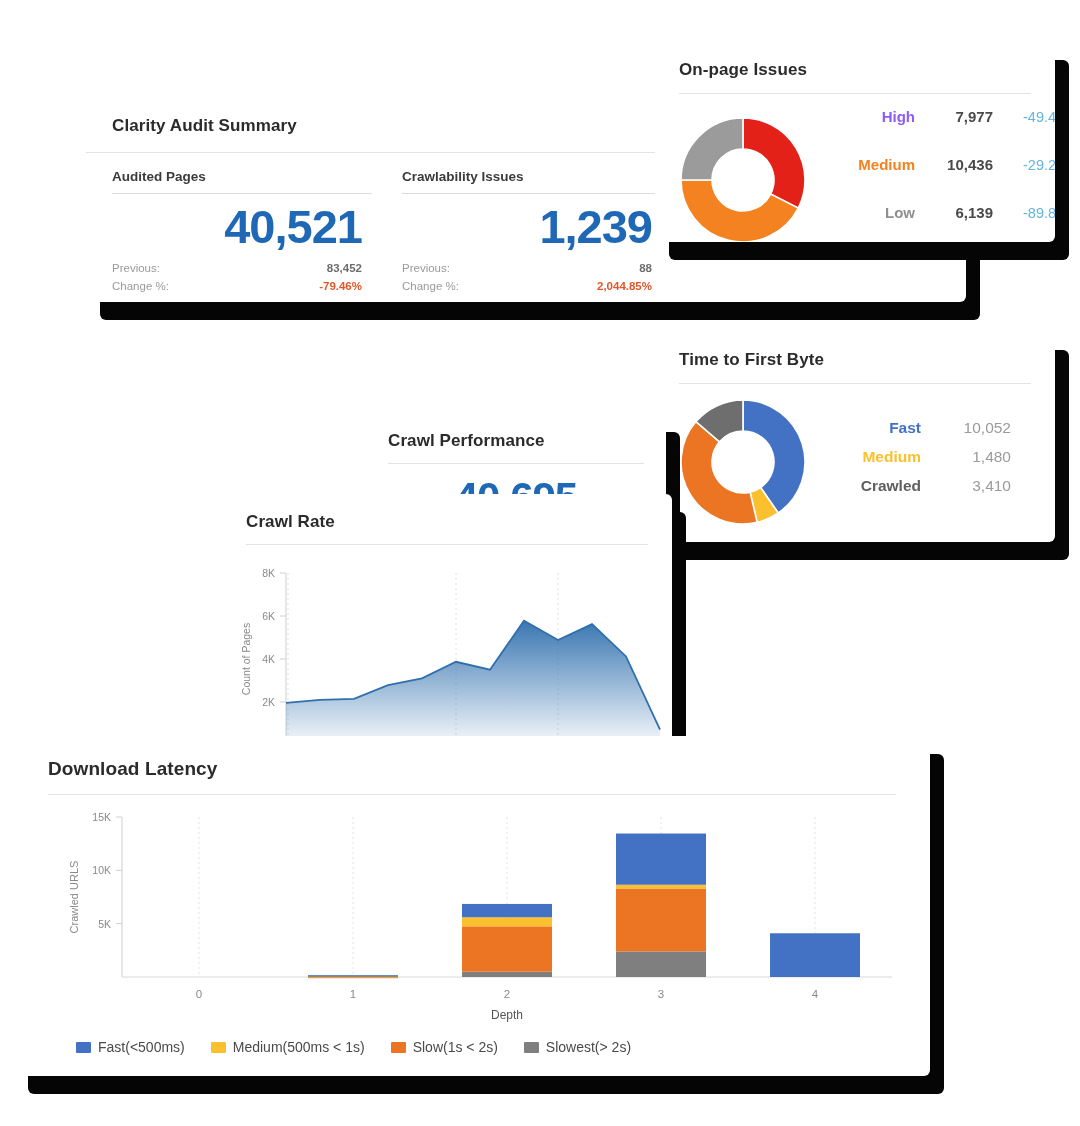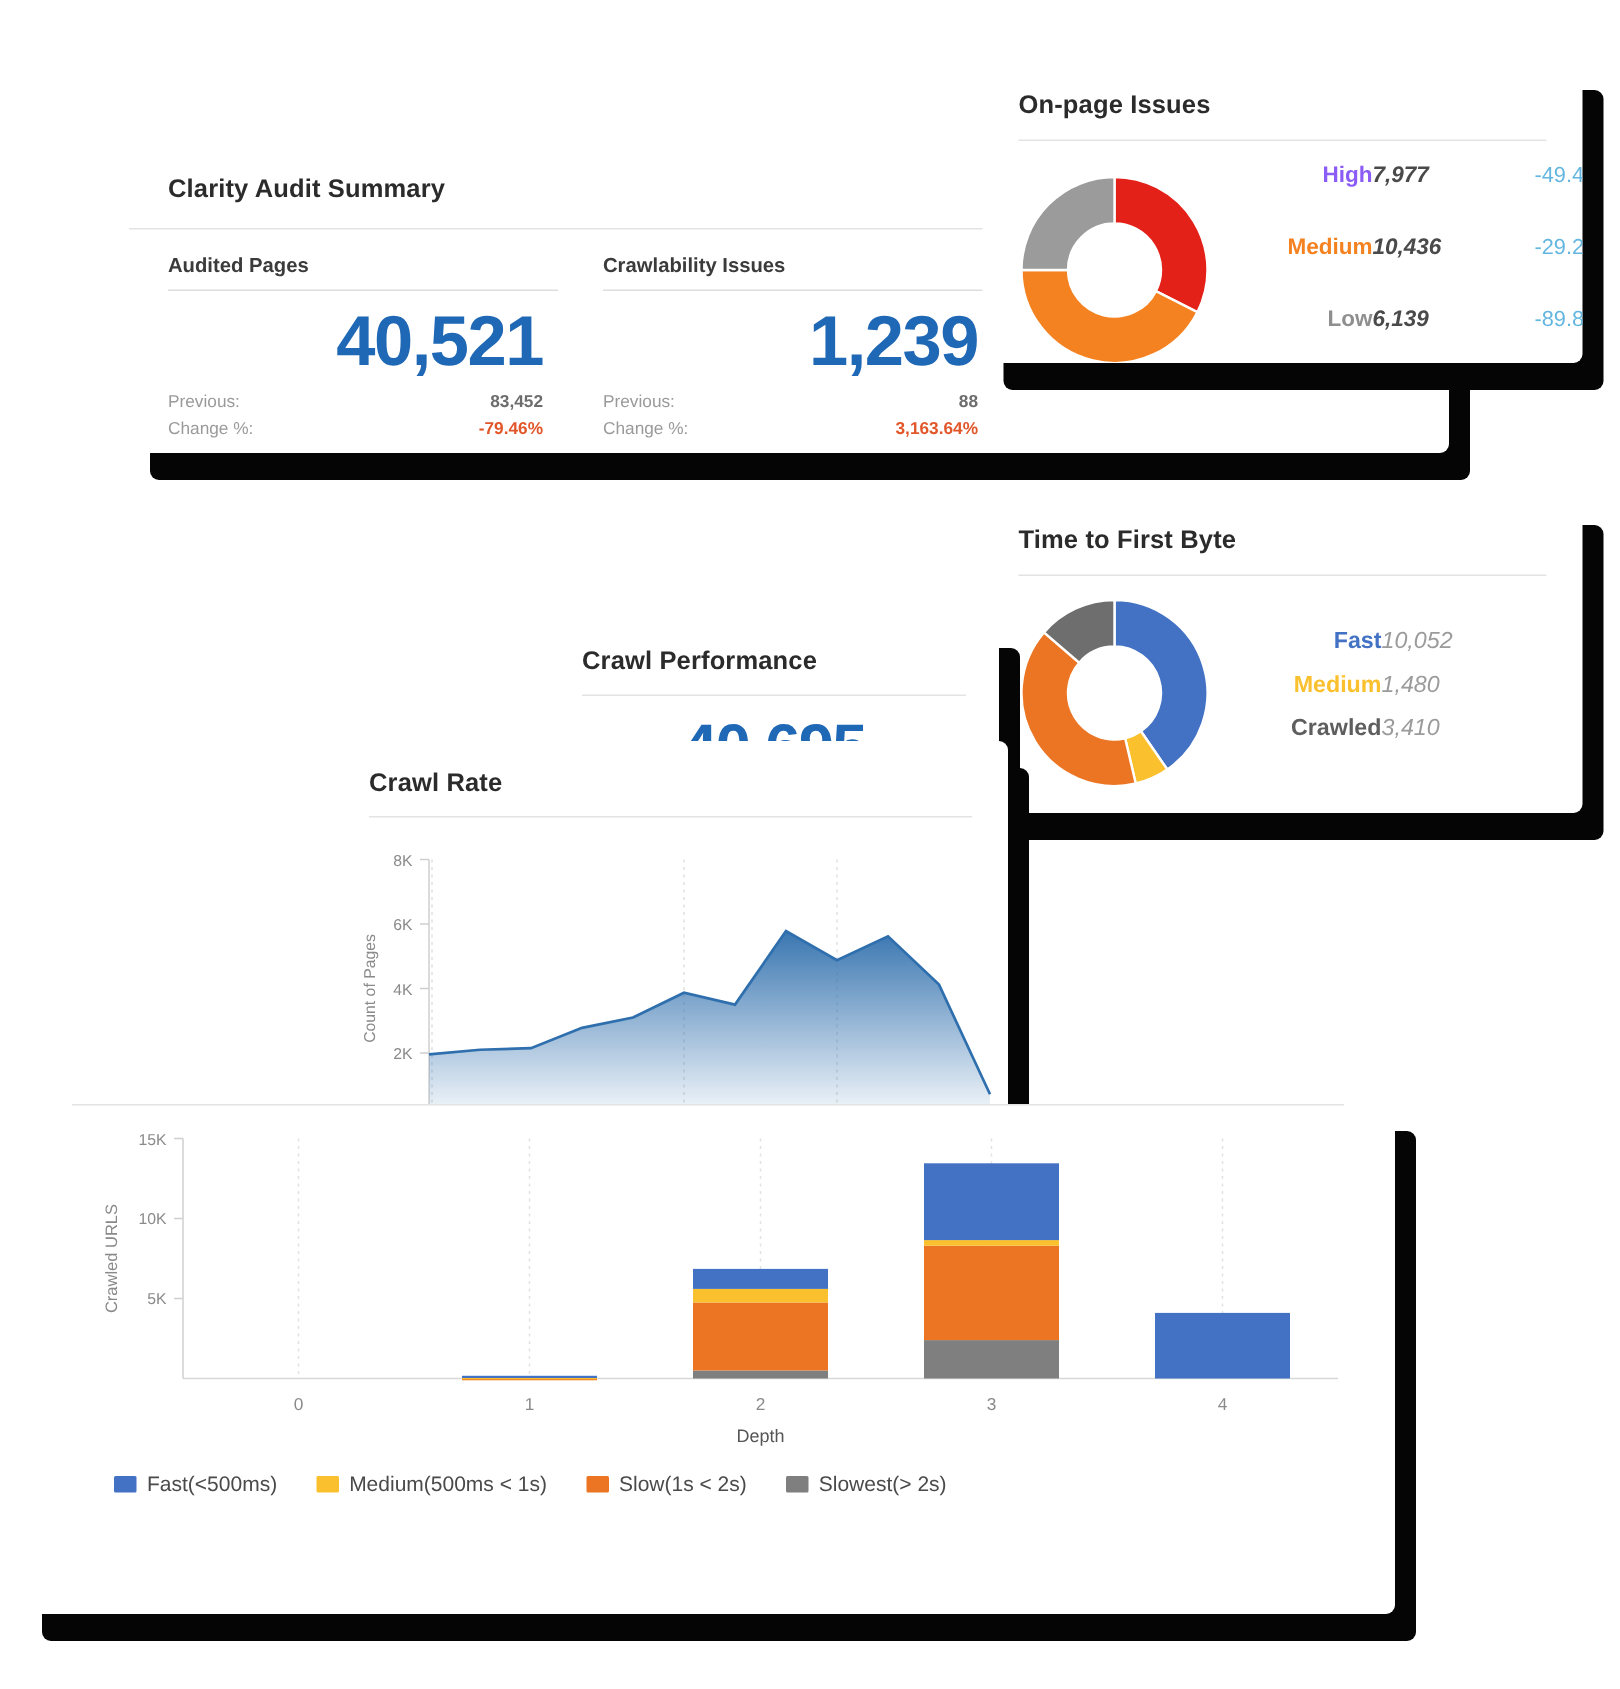--- a/index.html
+++ b/index.html
@@ -61,21 +61,21 @@
   .donut-body { display: flex; align-items: center; padding: 14px 24px 0 24px; }
   .donut-wrap { width: 128px; height: 128px; position: relative; flex: none; }
   .donut-hole {
     position: absolute; left: 50%; top: 50%;
     width: 62px; height: 62px; margin: -31px 0 0 -31px;
     background: #fff; border-radius: 50%;
   }
   .legend-table { margin-left: 22px; width: 100%; }
   .legend-row { display: flex; align-items: baseline; }
   .lg-name { font-size: 15px; font-weight: bold; text-align: right; width: 86px; }
-  .lg-count { font-size: 15px; font-weight: bold; color: #4a4a4a; width: 78px; font-style: italic; }
+  .lg-count { font-size: 15px; font-weight: bold; color: #4a4a4a; text-align: right; width: 78px; }
   .lg-pct { font-size: 14.5px; color: #63b6e0; text-align: right; width: 84px; }
 
   #card-onpage .legend-row { height: 48px; }
   #card-ttfb .legend-row { height: 29px; }
   #card-ttfb .lg-name { width: 92px; font-size: 15.5px; }
   #card-ttfb .lg-count { color: #9b9b9b; font-weight: normal; font-size: 15.5px; width: 90px; }
 
   
   #card-perf { left: 366px; top: 414px; width: 300px; height: 136px; }
   #card-perf .hdr { padding: 17px 22px 12px 22px; }
@@ -138,21 +138,21 @@
         <div class="kpi-label">Crawlability Issues</div>
         <div class="kpi-underline"></div>
         <div class="kpi-value">1,239</div>
         <div class="kpi-sub">
           <div class="kpi-sub-row">
             <span class="kpi-sub-key">Previous:</span>
             <span class="kpi-sub-val">88</span>
           </div>
           <div class="kpi-sub-row">
             <span class="kpi-sub-key">Change %:</span>
-            <span class="kpi-sub-val pos">3,163.64%</span>
+            <span class="kpi-sub-val pos">2,044.85%</span>
           </div>
         </div>
       </div>
     </div>
   </div>
 
   <div class="card donut-card" id="card-onpage">
     <div class="hdr">
       <div class="card-title">On-page Issues</div>
     </div>
@@ -271,20 +271,23 @@
         <text x="234" y="219" text-anchor="middle" font-size="10.5" class="axis-text">10/5/2018</text>
         <text x="336" y="219" text-anchor="middle" font-size="10.5" class="axis-text">10/6/2018</text>
         <path d="M64 200 L64 157.86 L98 154.85 L132 153.775 L166 140.23000000000002 L200 133.35 L234 116.795 L268 124.75 L302 75.72999999999999 L336 95.08 L370 79.17 L404 111.42 L438 184.52 L438 200 Z" fill="url(#areaGrad)"></path>
         <path d="M64 157.86 L98 154.85 L132 153.775 L166 140.23000000000002 L200 133.35 L234 116.795 L268 124.75 L302 75.72999999999999 L336 95.08 L370 79.17 L404 111.42 L438 184.52 " fill="none" stroke="#2f6fad" stroke-width="1.8"></path>
         <text x="251" y="240" text-anchor="middle" font-size="12" class="axis-title">Date / Time</text>
         <text x="0" y="0" text-anchor="middle" font-size="10.5" class="axis-text" transform="translate(28,114) rotate(-90)">Count of Pages</text>
       </svg>
   </div>
 
   <div class="card" id="card-latency">
+    <div class="hdr">
+      <div class="card-title" style="font-size:19px;">Download Latency</div>
+    </div>
     <div style="padding:0 34px;">
         <div class="title-rule"></div>
       </div>
     <svg id="bar-chart" width="916" height="240" viewBox="0 0 916 240" class="chart-svg">
         <line x1="108" y1="22" x2="108" y2="182" stroke="#cfcfcf" stroke-width="1"></line>
         <line x1="102" y1="128.66666666666669" x2="108" y2="128.66666666666669" stroke="#cfcfcf" stroke-width="1"></line>
         <text x="97" y="132.66666666666669" text-anchor="end" font-size="10.5" class="axis-text">5K</text>
         <line x1="102" y1="75.33333333333334" x2="108" y2="75.33333333333334" stroke="#cfcfcf" stroke-width="1"></line>
         <text x="97" y="79.33333333333334" text-anchor="end" font-size="10.5" class="axis-text">10K</text>
         <line x1="102" y1="22" x2="108" y2="22" stroke="#cfcfcf" stroke-width="1"></line>

